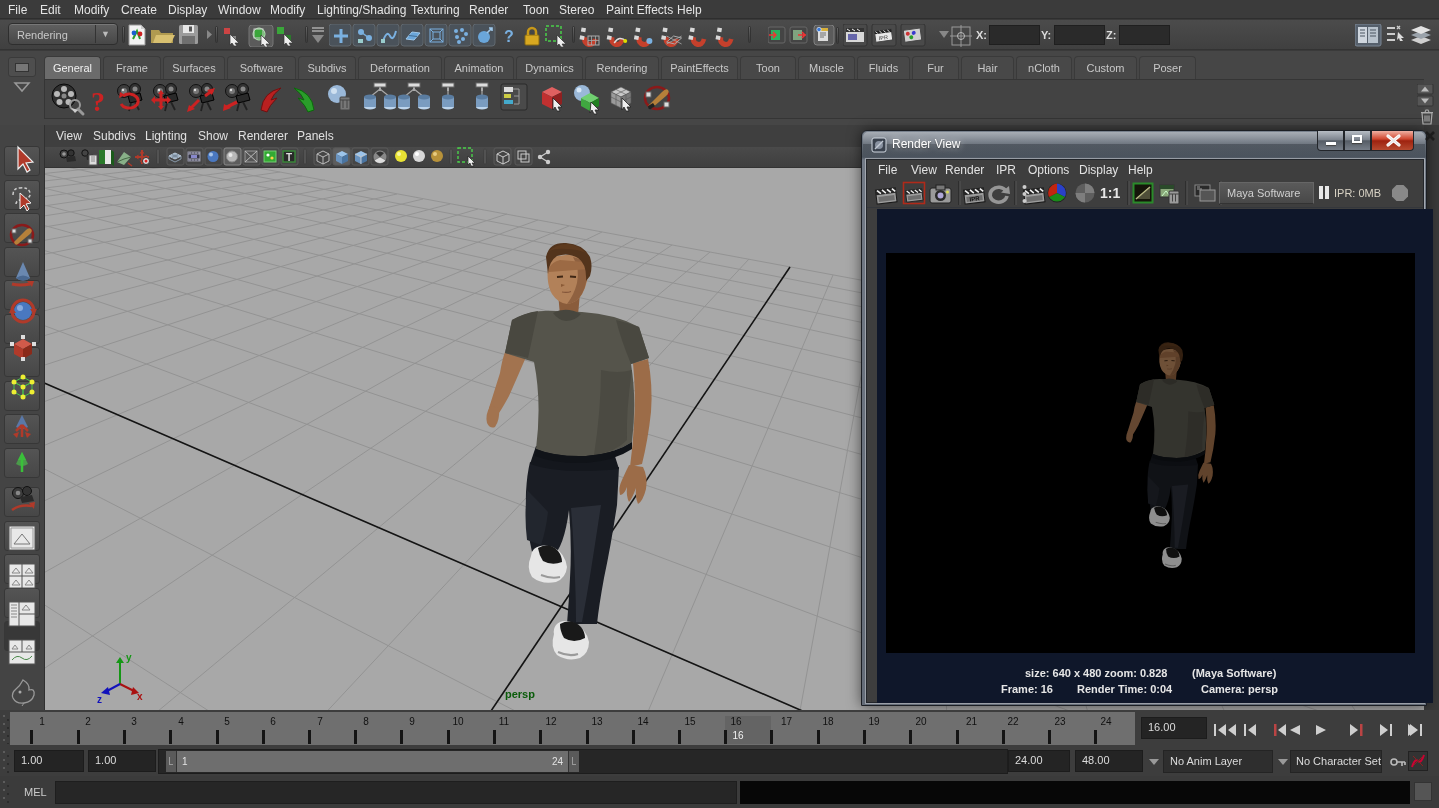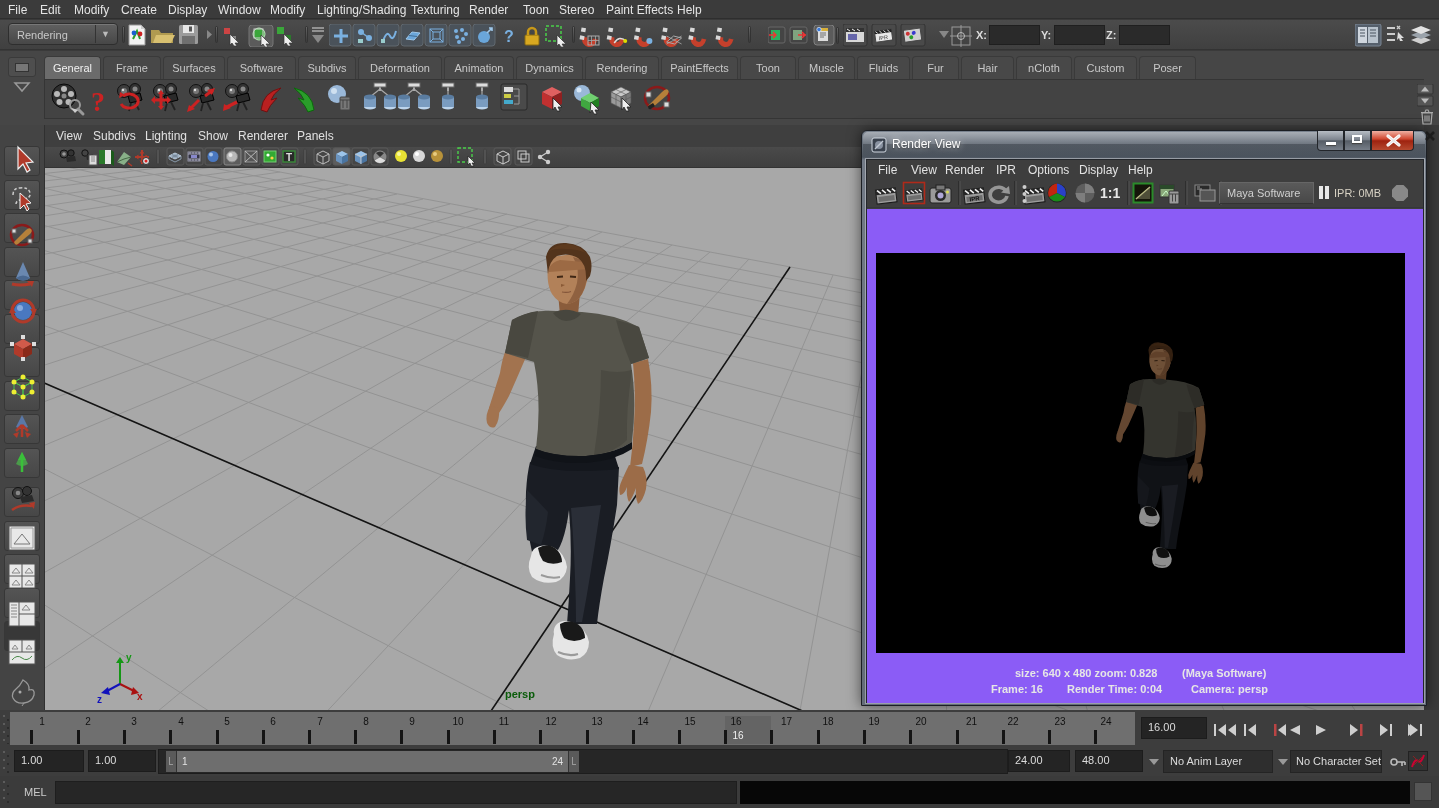--- a/index.html
+++ b/index.html
@@ -843,21 +843,21 @@
             <path d="M2 2 L5 2 M2 4 L7 4" stroke="#bbb" stroke-width="0.8"></path>
             <rect x="5" y="5" width="15" height="11" fill="#555" stroke="#999"></rect>
           </g>
           <rect x="352" y="2" width="1.5" height="24" fill="#2e2e2e"></rect>
           <rect x="353.5" y="2" width="1" height="24" fill="#555"></rect>
         </svg><div class="abs" style="left:352px;top:3px;width:95px;height:22px;background:linear-gradient(#5a5a5a,#484848);border:1px solid #666;border-bottom-color:#333">
           <span style="position:absolute;left:7px;top:4px;font-size:11px;color:#cfcfcf">Maya Software</span>
         </div><div class="abs" style="left:452px;top:7px;width:4px;height:13px;background:#e8e8e8"></div><div class="abs" style="left:458px;top:7px;width:4px;height:13px;background:#e8e8e8"></div><span class="abs" style="left:467px;top:8px;font-size:11px;color:#d8d2c4">IPR: 0MB</span><svg class="abs" style="left:524px;top:5px" width="18" height="18" viewBox="0 0 18 18">
           <polygon points="5.5,1 12.5,1 17,5.5 17,12.5 12.5,17 5.5,17 1,12.5 1,5.5" fill="#898989"></polygon>
         </svg></div>
- <div class="abs" style="left:0;top:49px;width:556px;height:494px;background:#8b5cf6">
+ <div class="abs" style="left:10px;top:49px;width:556px;height:494px;background:#0f172a">
   <div class="abs" style="left:9px;top:44px;width:529px;height:400px;background:#000">
    <svg width="529" height="400" viewBox="0 0 529 400">
             <use href="#guy" transform="translate(-23.5,-42.3) scale(0.542)" opacity="0.62"></use>
           </svg>
   </div>
   <div class="abs" style="left:0px;top:458px;width:556px;height:14px;font-size:11px;font-weight:bold;color:#e6e6e6">
    <span class="abs" style="left:148px">size: 640 x 480 zoom: 0.828</span>
           <span class="abs" style="left:315px">(Maya Software)</span>
   </div>
   <div class="abs" style="left:0px;top:474px;width:556px;height:14px;font-size:11px;font-weight:bold;color:#e6e6e6">

